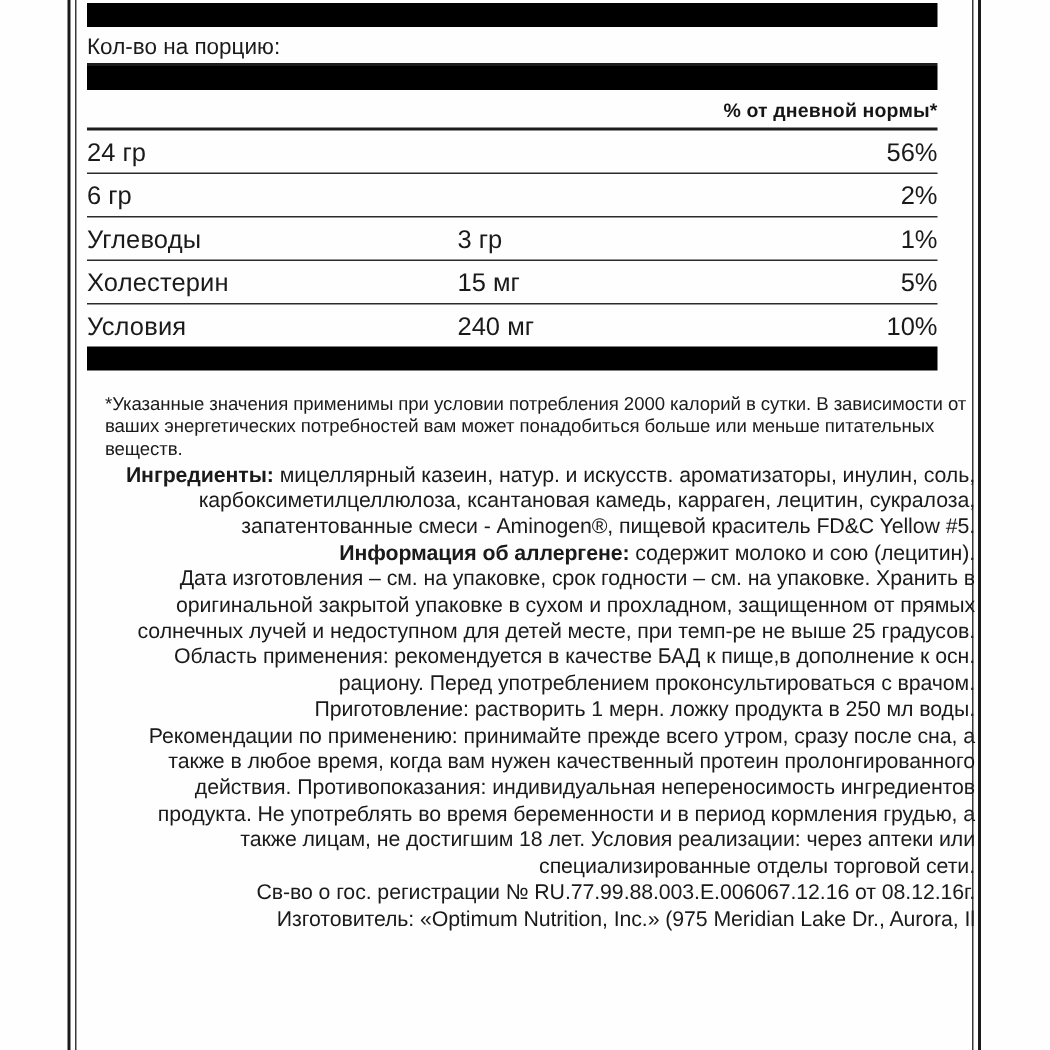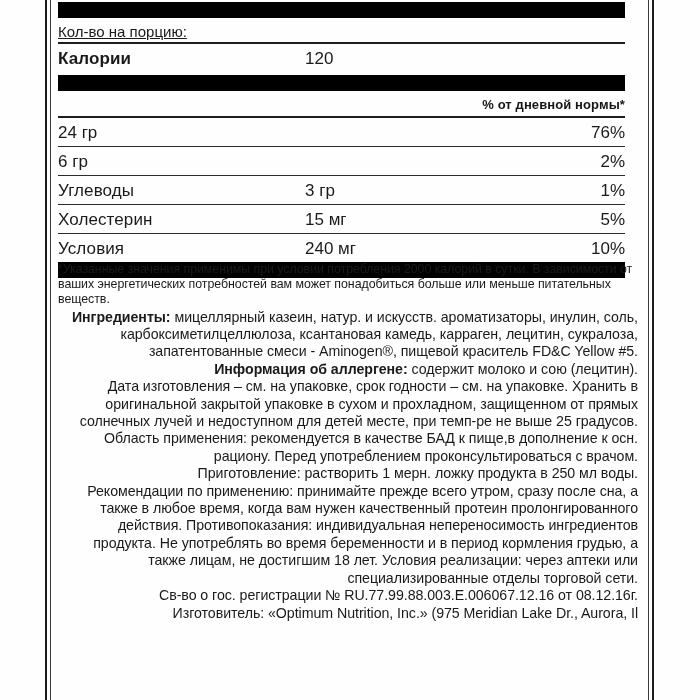--- a/index.html
+++ b/index.html
@@ -87,37 +87,36 @@
     color: #1a1a1a;
     padding-top: 5px;
   }
 
   .nf-subhead {
     font-size: 15px;
     color: #1a1a1a;
     padding-top: 5px;
     padding-bottom: 2px;
     height: 24px;
-    text-decoration: underline;
   }
 
   .nf-dv-header {
     text-align: right;
     font-weight: bold;
     font-size: 13px;
     color: #151515;
     height: 25px;
     padding-top: 6px;
     letter-spacing: .1px;
   }
 
   
   .copy {
     position: absolute;
-    left: 58px;
+    left: 70px;
     top: 262px;
     width: 580px;
     color: #1a1a1a;
   }
 
   .footnote {
     font-size: 12.4px;
     line-height: 15.2px;
     letter-spacing: -.05px;
     margin-bottom: 1px;
@@ -147,35 +146,30 @@
   <div class="panel-rule-inner right"></div>
 
   <div class="nf-table">
 
     <div class="bar-thick"></div>
 
     <div class="nf-subhead">Кол-во на порцию:</div>
 
     <div class="rule-medium"></div>
 
-    <div class="nf-row tall">
-      <div class="nf-name bold">Калории</div>
-      <div class="nf-value">120</div>
-      <div class="nf-dv"></div>
-    </div>
 
     <div class="bar-thick"></div>
 
     <div class="nf-dv-header">% от дневной нормы*</div>
 
     <div class="rule-medium"></div>
 
     <div class="nf-row">
       <div class="nf-value">24 гр</div>
-      <div class="nf-dv">76%</div>
+      <div class="nf-dv">56%</div>
     </div>
     <div class="rule-hair"></div>
 
     <div class="nf-row">
       <div class="nf-value">6 гр</div>
       <div class="nf-dv">2%</div>
     </div>
     <div class="rule-hair"></div>
 
     <div class="nf-row">

